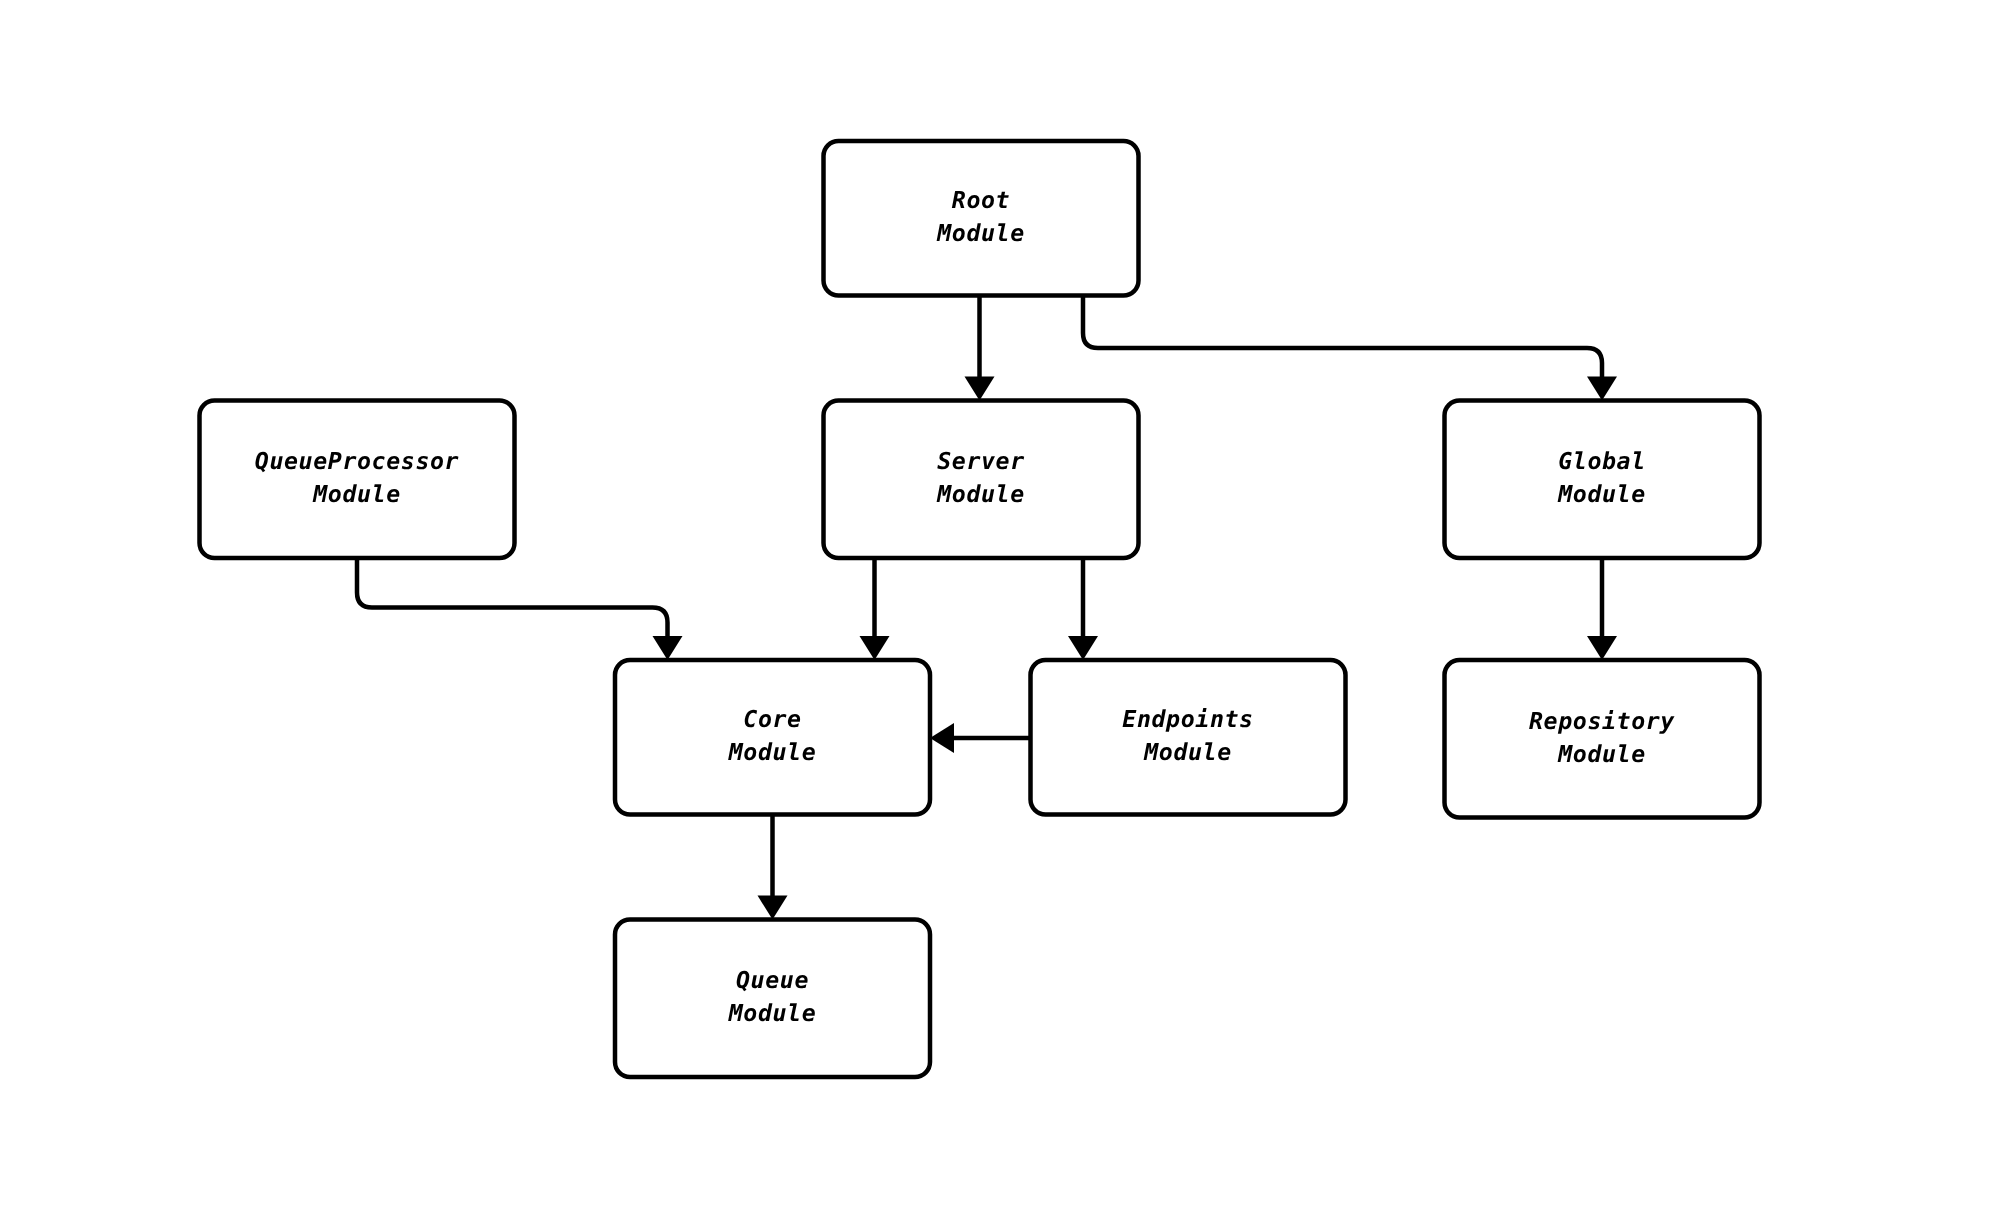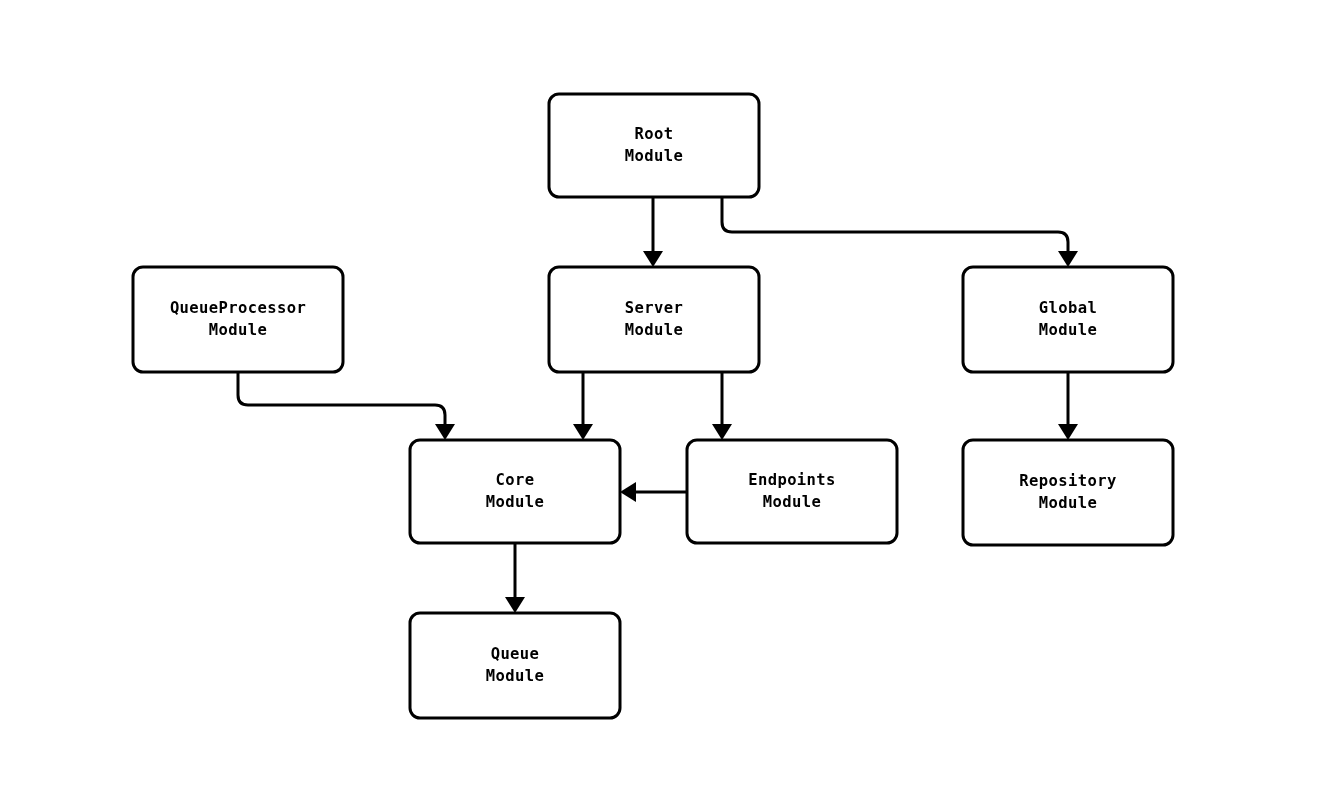--- a/index.html
+++ b/index.html
@@ -12,20 +12,21 @@
     width: 1337px;
     height: 809px;
     overflow: hidden;
     font-family: "DejaVu Sans Mono", "Liberation Mono", monospace;
   }
   #diagram-root {
     position: relative;
     width: 1306px;
     height: 809px;
     background: #ffffff;
+    font-style: italic;
   }
   #diagram-svg {
     position: absolute;
     top: 0;
     left: 0;
     width: 1337px;
     height: 809px;
     display: block;
   }
   .node-rect {

